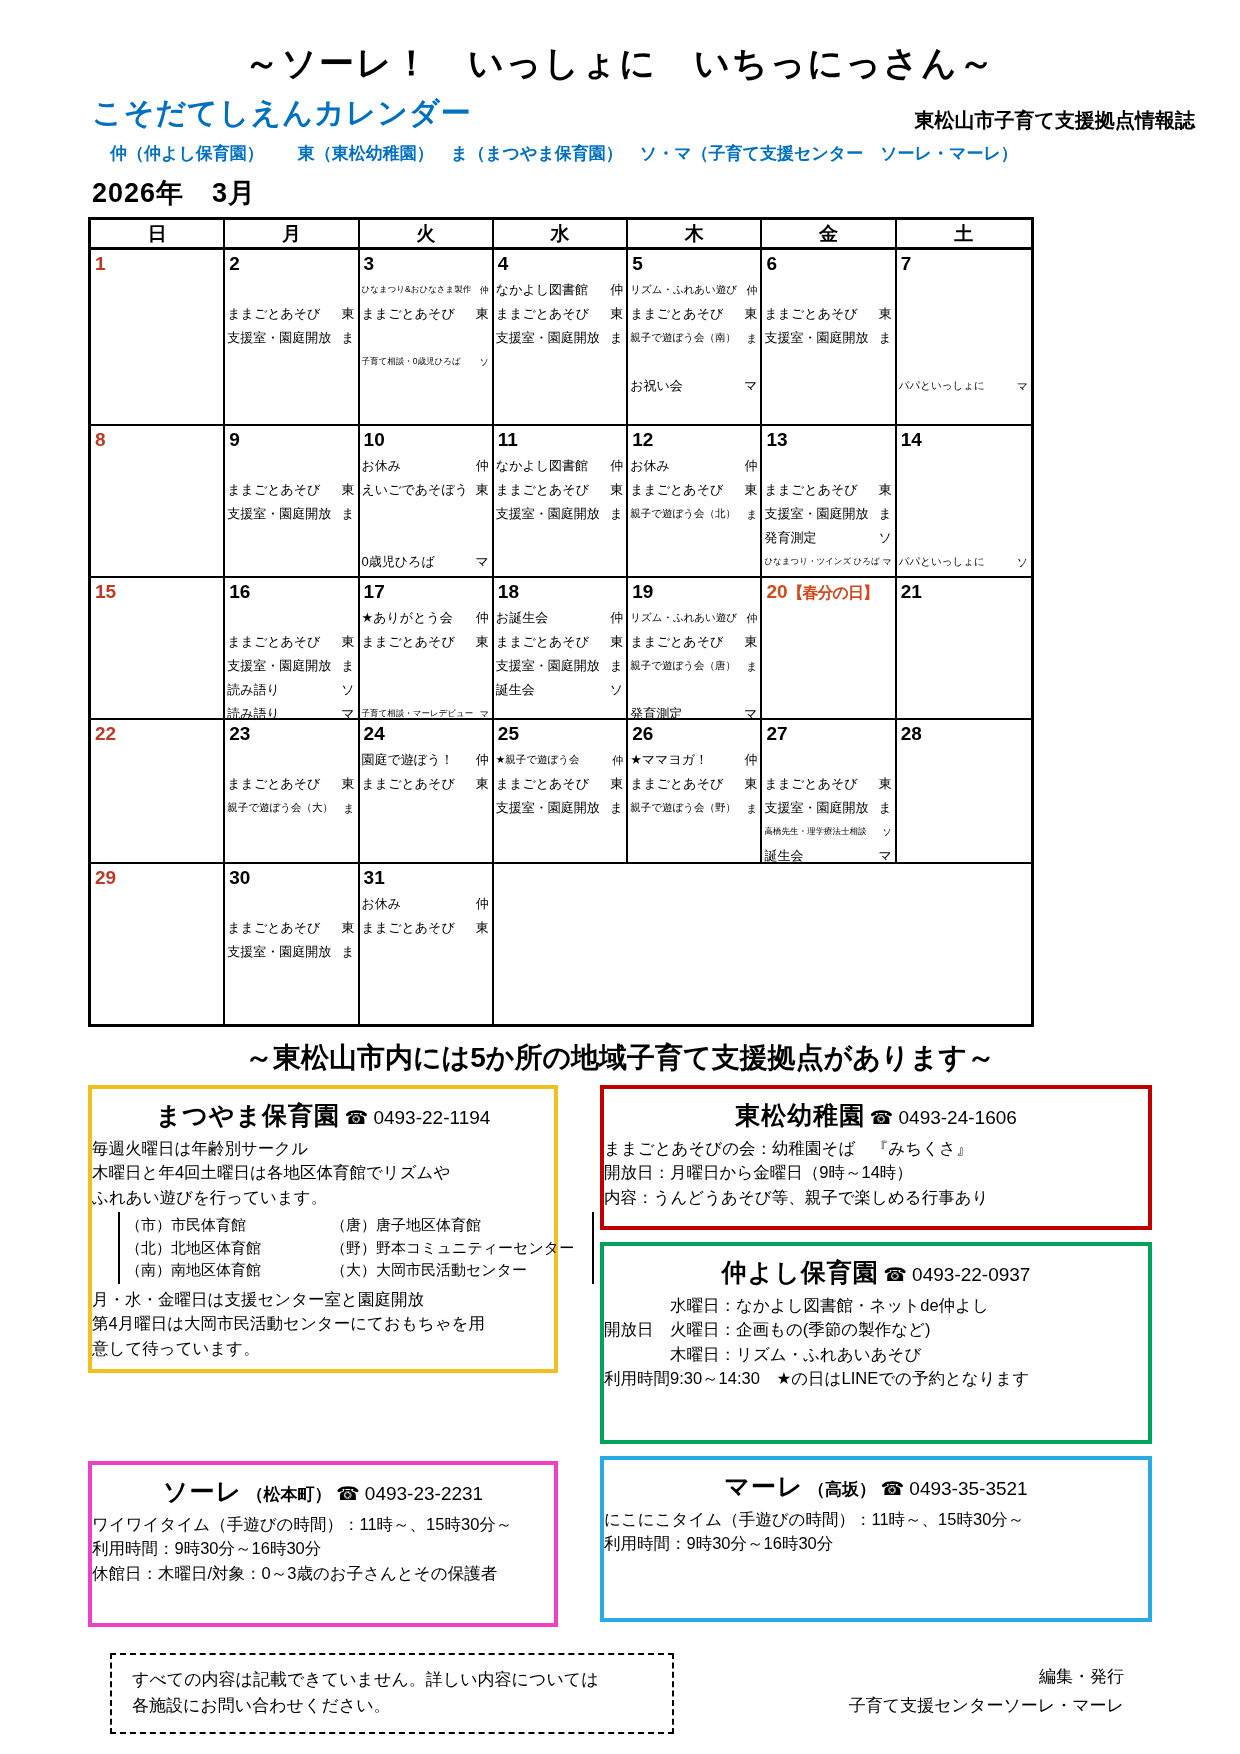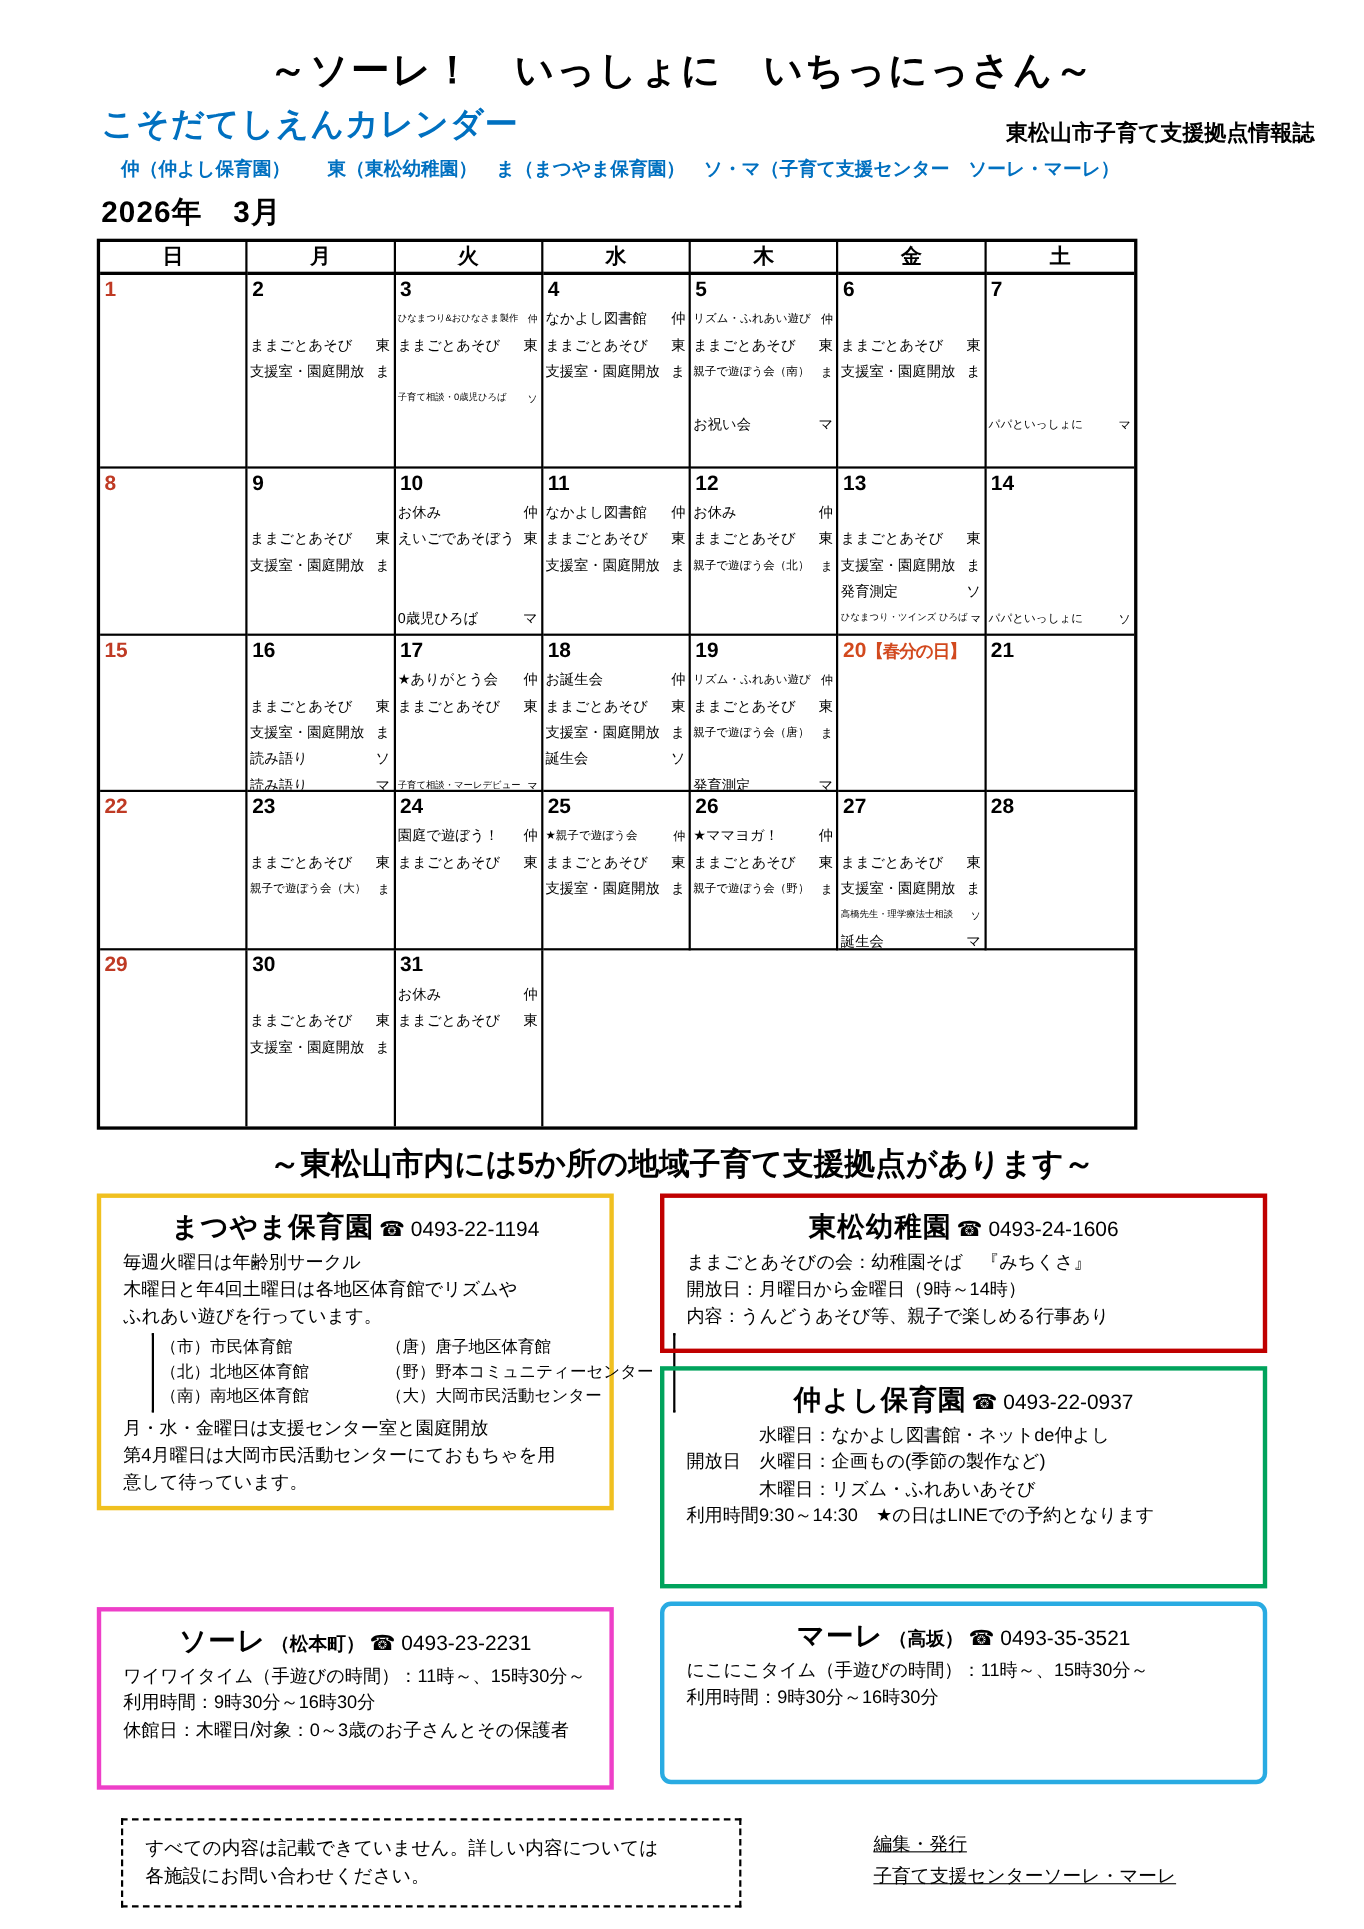--- a/index.html
+++ b/index.html
@@ -32,21 +32,21 @@
   .ev.n{font-size:13px;}
   .ev.s{font-size:10.5px;}
   .ev.t{font-size:8.5px;}
   .ev .ev-w{margin-left:2px;}
   .ev.n .ev-w{font-size:13px;} .ev.s .ev-w{font-size:11px;} .ev.t .ev-w{font-size:9px;}
 
   
   .sites-heading{margin-top:12px;text-align:center;font-size:28px;font-weight:900;}
   .boxes{display:grid;grid-template-columns:470px 552px;column-gap:42px;margin:8px 0 0 88px;}
   .col{display:flex;flex-direction:column;}
-  .box{border:4px solid #000;box-sizing:border-box;padding:8px 20px;}
+  .box{border:4px solid #000;box-sizing:border-box;padding:8px 0;}
   .box-head{text-align:center;margin:2px 0 4px 0;}
   .box-title{font-size:25px;font-weight:900;letter-spacing:1px;}
   .box-sub{font-size:17px;font-weight:bold;}
   .box-phone{font-size:19px;font-weight:normal;}
   .box .line{font-size:16.5px;line-height:1.48;}
   .box-matsuyama{min-height:288px;margin-bottom:88px;}
   .box-tosho{min-height:145px;margin-bottom:12px;}
   .box-nakayoshi{min-height:202px;margin-bottom:12px;}
   .box-sole{min-height:166px;}
   .box-male{min-height:166px;}
@@ -54,21 +54,21 @@
   .br{width:9px;}
   .br-l{border:2px solid #000;border-right:none;}
   .br-r{border:2px solid #000;border-left:none;}
   .venue-grid{display:grid;grid-template-columns:205px 255px;padding:2px 6px;}
   .venue-grid .line{font-size:15px;line-height:1.5;}
 
   
   .footer{display:flex;margin:26px 0 0 110px;align-items:flex-start;}
   .note-box{border:2px dashed #000;padding:12px 20px;width:520px;}
   .note-box .line{font-size:17px;line-height:1.55;}
-  .publisher{margin-left:120px;width:330px;text-align:left;padding-top:10px;text-decoration:underline;}
+  .publisher{margin-left:120px;width:330px;text-align:right;padding-top:10px;}
   .publisher div{font-size:17px;line-height:1.7;}
 </style>
 </head>
 <body style="--accent-blue: #0070c0; --sunday-red: #bf3a24; --holiday-red: #d2491e;">
 
 <div class="page">
 
   <div class="title">～ソーレ！　いっしょに　いちっにっさん～</div>
 
   <div class="subhead">
@@ -506,21 +506,21 @@
           <span class="box-phone">☎ 0493-22-0937</span>
         </div>
         <div>
             <div class="line">　　　　水曜日：なかよし図書館・ネットde仲よし</div>
             <div class="line">開放日　火曜日：企画もの(季節の製作など)</div>
             <div class="line">　　　　木曜日：リズム・ふれあいあそび</div>
             <div class="line">利用時間9:30～14:30　★の日はLINEでの予約となります</div>
           </div>
       </div>
 
-      <div class="box box-male" style="border-color: rgb(41, 171, 226); border-radius: 10px;">
+      <div class="box box-male" style="border-color: rgb(41, 171, 226);">
         <div class="box-head">
           <span class="box-title">マーレ</span>
           <span class="box-sub">（高坂）</span>
           <span class="box-phone">☎ 0493-35-3521</span>
         </div>
         <div>
             <div class="line">にこにこタイム（手遊びの時間）：11時～、15時30分～</div>
             <div class="line">利用時間：9時30分～16時30分</div>
           </div>
       </div>

